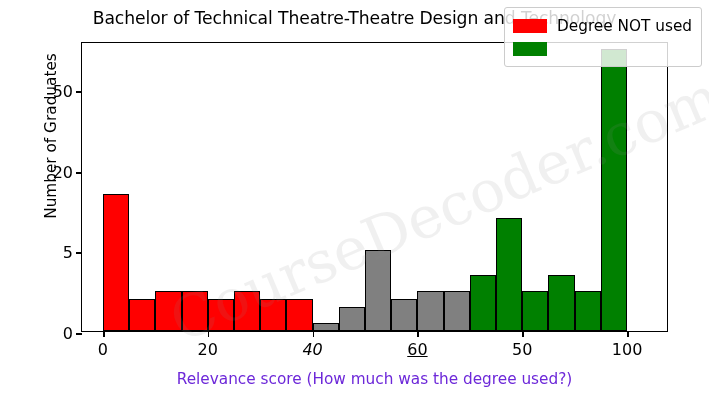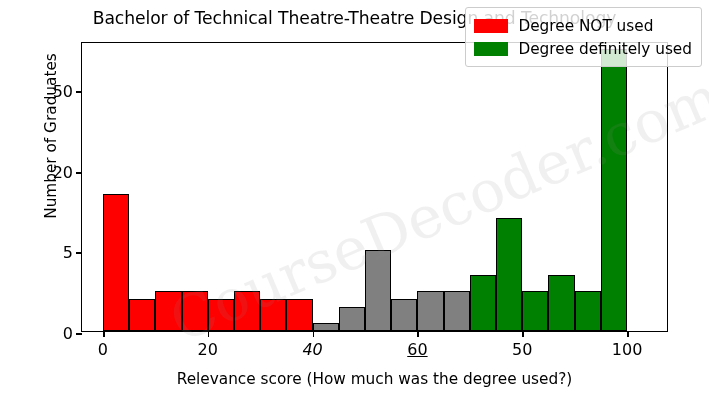--- a/index.html
+++ b/index.html
@@ -89,21 +89,21 @@
     transform: translateX(-50%);
     white-space: nowrap;
   }
   #xlabel {
     position: absolute;
     left: 81px;
     top: 370px;
     width: 587px;
     text-align: center;
     font-size: 15.3px;
-    color: #000000;
+    color: #6d28d9;
     white-space: nowrap;
   }
   #ylabel {
     position: absolute;
     left: -94px;
     top: 127px;
     width: 290px;
     text-align: center;
     font-size: 15.3px;
     color: #000000;
@@ -217,21 +217,20 @@
       </div>
   </div>
 
   <div id="legend">
       <div class="legend-row">
         <div class="legend-swatch" style="background: rgb(255, 0, 0);"></div>
         <div class="legend-text">Degree NOT used</div>
       </div>
       <div class="legend-row">
         <div class="legend-swatch" style="background: rgb(0, 128, 0);"></div>
-        <div class="legend-text">Degree definitely used</div>
       </div>
     </div>
 
   <div id="watermark">
     <span>CourseDecoder.com</span>
   </div>
 
 </div>
 
 </body></html>

